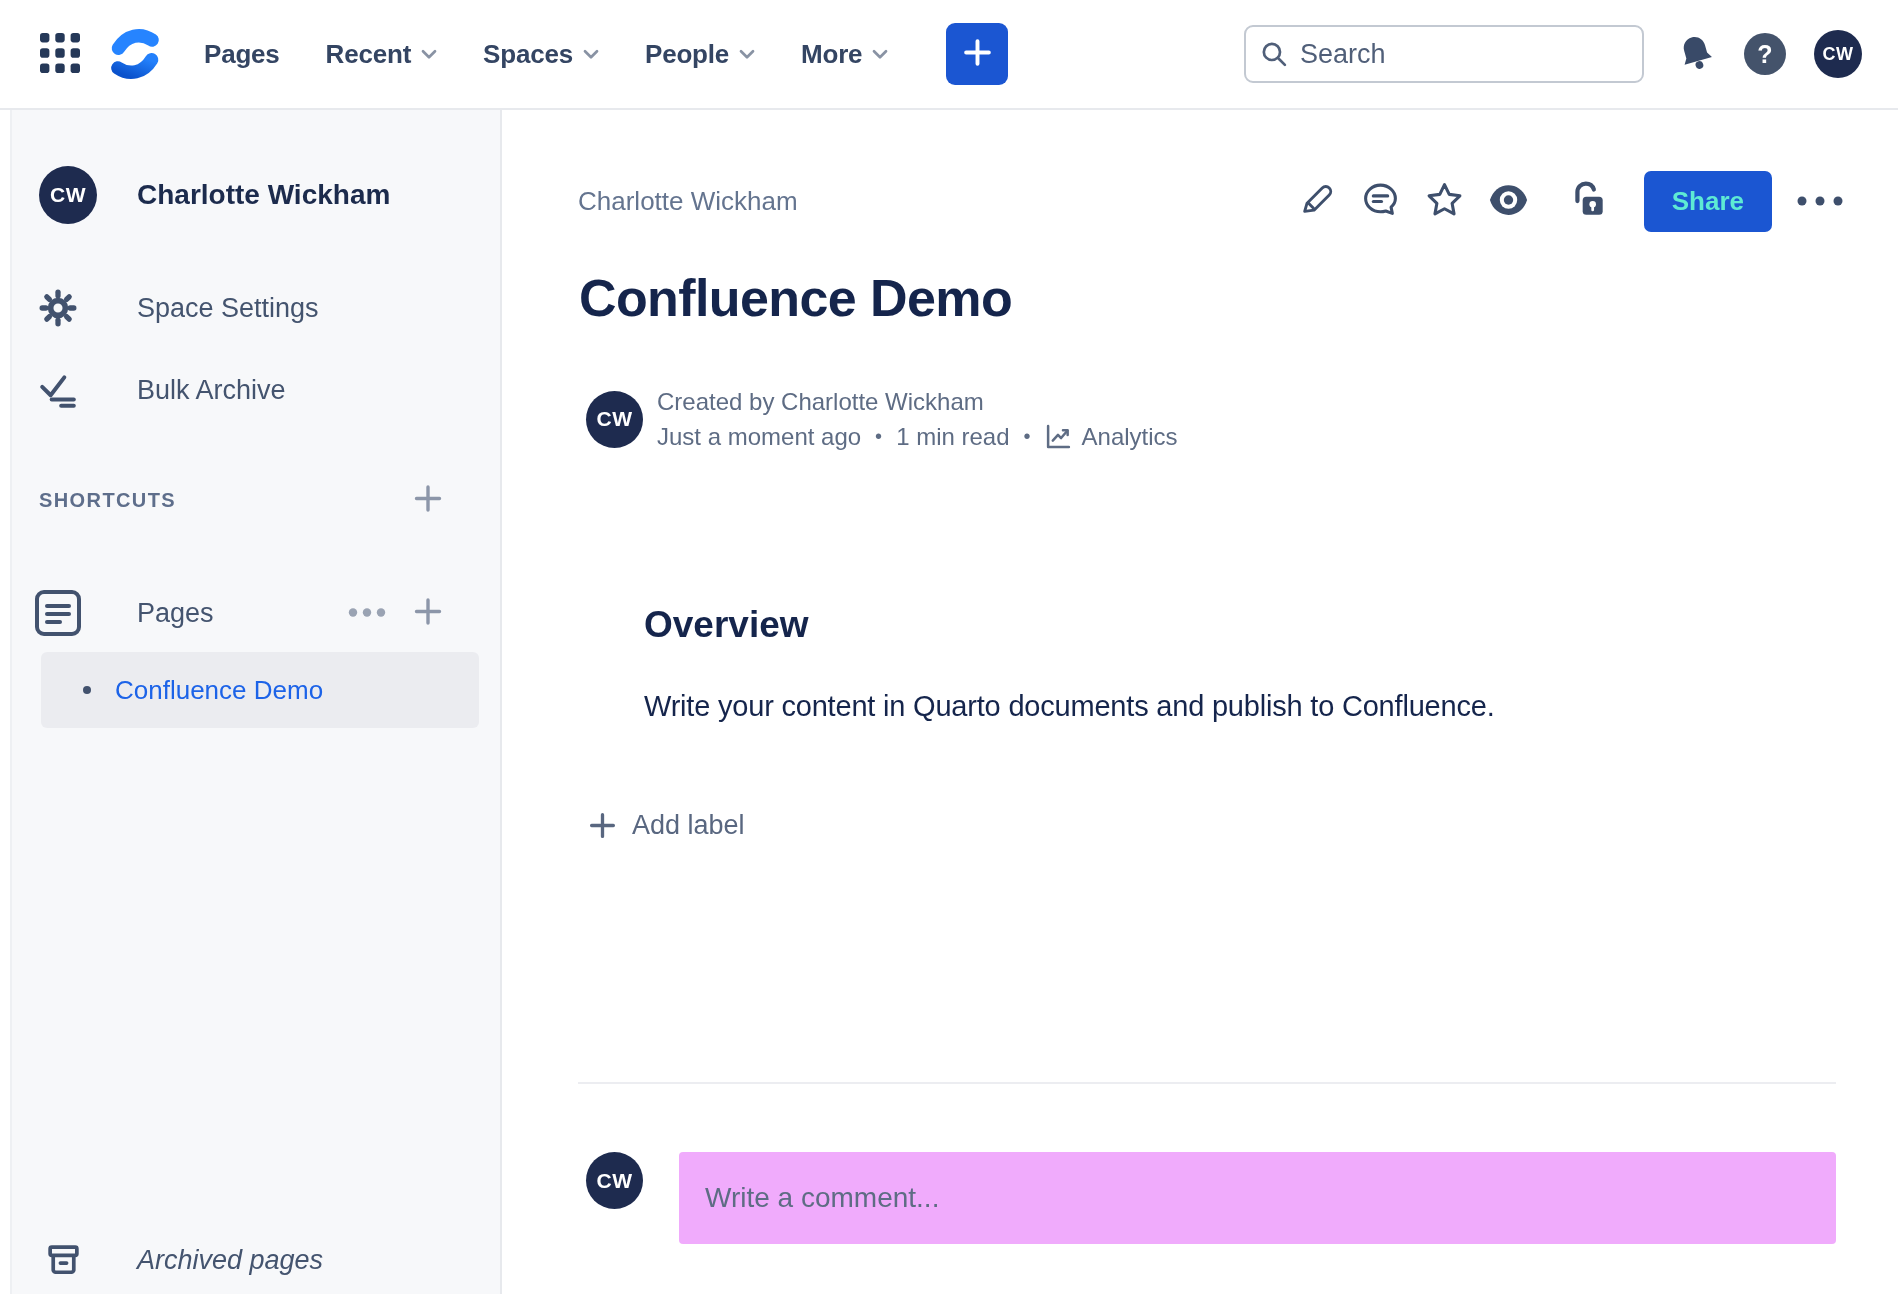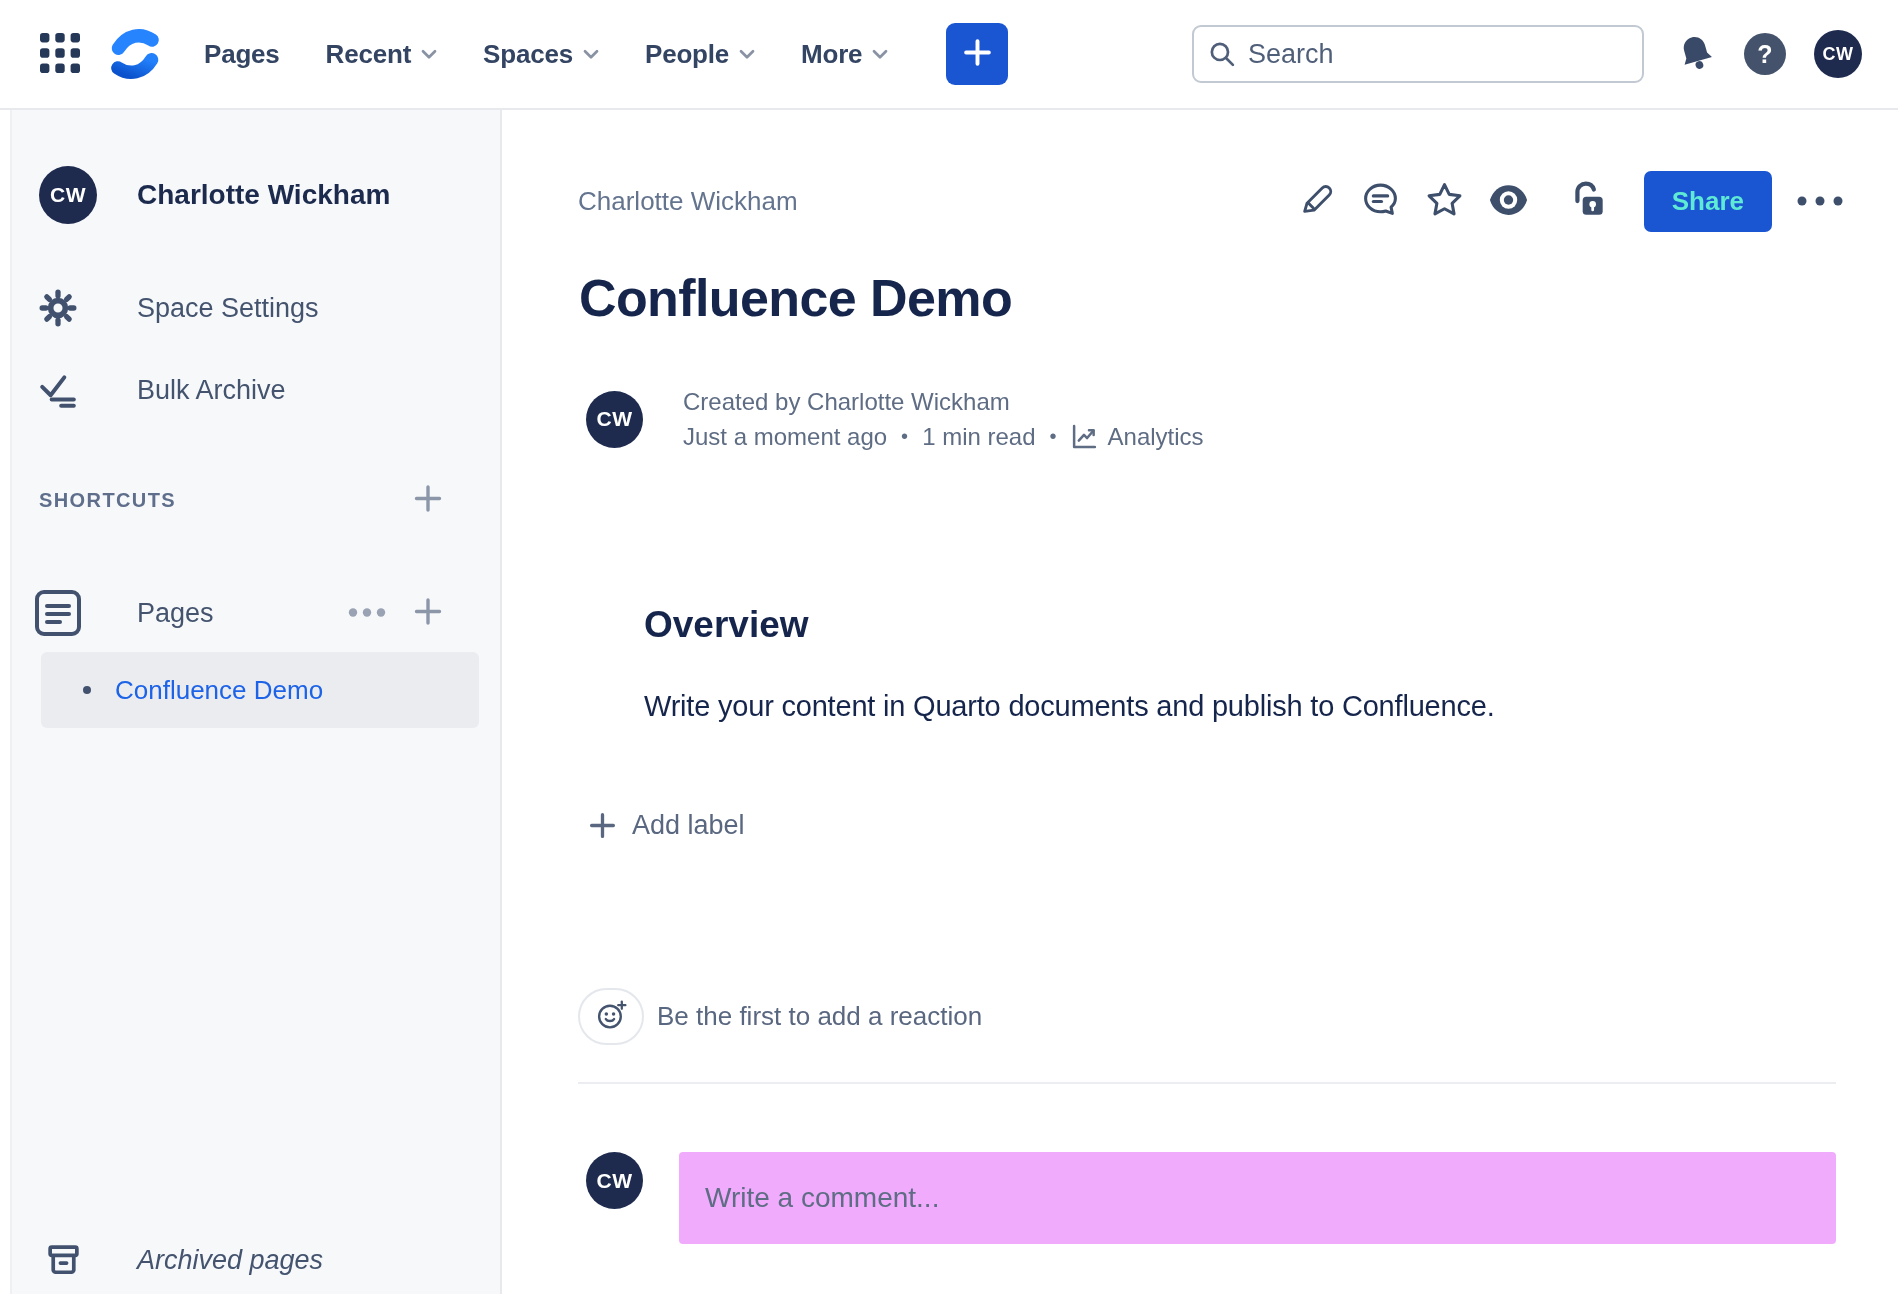--- a/index.html
+++ b/index.html
@@ -22,21 +22,21 @@
   .nav-item {
     display:flex; align-items:center; margin-right:46px; cursor:pointer;
     font-size:26px; font-weight:600; color:#344563; letter-spacing:-0.2px;
   }
   .nav-item .chev { margin-left:10px; display:flex; }
   .create-btn {
     margin-left:12px; width:62px; height:62px; border-radius:9px; background:#1B56D2;
     display:flex; align-items:center; justify-content:center; flex:none;
   }
   .search-wrap {
-    margin-left:auto; width:452px; height:58px; border:2px solid #C3C9D2; border-radius:9px;
+    margin-left:auto; width:400px; height:58px; border:2px solid #C3C9D2; border-radius:9px;
     display:flex; align-items:center; padding:8px 14px; background:#fff; flex:none;
   }
   .search-wrap .sicon { display:flex; margin-right:12px; }
   .search-input {
     border:none; outline:none; flex:1; font-size:27px; color:#172B4D; background:transparent;
     font-family:"Liberation Sans", sans-serif;
   }
   .search-input::placeholder { color:#505F79; opacity:1; }
   .bell-btn { margin-left:32px; display:flex; }
   .help-btn {
@@ -102,21 +102,21 @@
     margin-left:32px; min-width:126px; height:61px; padding:0 28px; border-radius:7px; background:#1B56D2;
     color:#5eead4; font-size:26px; font-weight:700; display:flex; align-items:center; justify-content:center;
   }
   .more-btn { margin-left:22px; width:52px; height:46px; display:flex; align-items:center; justify-content:center; }
 
   .page-title {
     position:absolute; left:77px; top:158px; font-size:52px; font-weight:600; color:#15254C; letter-spacing:-0.6px;
   }
   .byline { position:absolute; left:84px; top:274px; display:flex; align-items:center; }
   .byline-avatar { width:57px; height:57px; font-size:21px; flex:none; }
-  .byline-text { margin-left:40px; font-size:24px; color:#5E6C84; line-height:35px; }
+  .byline-text { margin-left:14px; font-size:24px; color:#5E6C84; line-height:35px; }
   .byline-meta { display:flex; align-items:center; }
   .meta-dot::before { content:"•"; }
   .meta-dot { margin:0 14px; font-size:20px; color:#5E6C84; }
   .analytics-link { display:flex; align-items:center; cursor:pointer; }
   .analytics-link .a-icon { display:flex; margin-right:10px; }
 
   .section-heading { position:absolute; left:142px; top:494px; font-size:37px; font-weight:700; color:#15254C; }
   .body-paragraph { position:absolute; left:142px; top:580px; font-size:29px; color:#15254C; letter-spacing:-0.2px; }
 
   .add-label-btn { position:absolute; left:86px; top:700px; display:flex; align-items:center; font-size:27px; color:#596780; }
@@ -460,41 +460,20 @@
 
       <button class="add-label-btn">
         <span class="pl">
           <svg width="29" height="29" viewBox="0 0 28 28">
               <path d="M14 3.5 V24.5 M3.5 14 H24.5" stroke="#596780" stroke-width="3.2" stroke-linecap="round"></path>
             </svg>
         </span>
         <span>Add label</span>
       </button>
 
-      <div class="reaction-row">
-        <button class="reaction-pill">
-          <span>
-            <svg width="33" height="33" viewBox="0 0 32 32">
-              <g stroke="#44546F" fill="none" stroke-width="2.3" stroke-linecap="round">
-                <circle cx="14.5" cy="17" r="10.5"></circle>
-                <path d="M10.5 19.5 C12 22 17 22 18.5 19.5"></path>
-              </g>
-              <g fill="#44546F">
-                  <circle cx="11" cy="14.5" r="1.7"></circle>
-                  <circle cx="18" cy="14.5" r="1.7"></circle>
-                </g>
-              <g stroke="#44546F" stroke-width="2.2" stroke-linecap="round">
-                  <path d="M26 2.5 V9.5"></path>
-                  <path d="M22.5 6 H29.5"></path>
-                </g>
-            </svg>
-          </span>
-        </button>
-        <span class="reaction-text">Be the first to add a reaction</span>
-      </div>
 
       <div class="divider"></div>
 
       <div class="comment-row">
         <div class="avatar comment-avatar">
           <span>CW</span>
         </div>
         <div class="comment-box">Write a comment...</div>
       </div>
 

